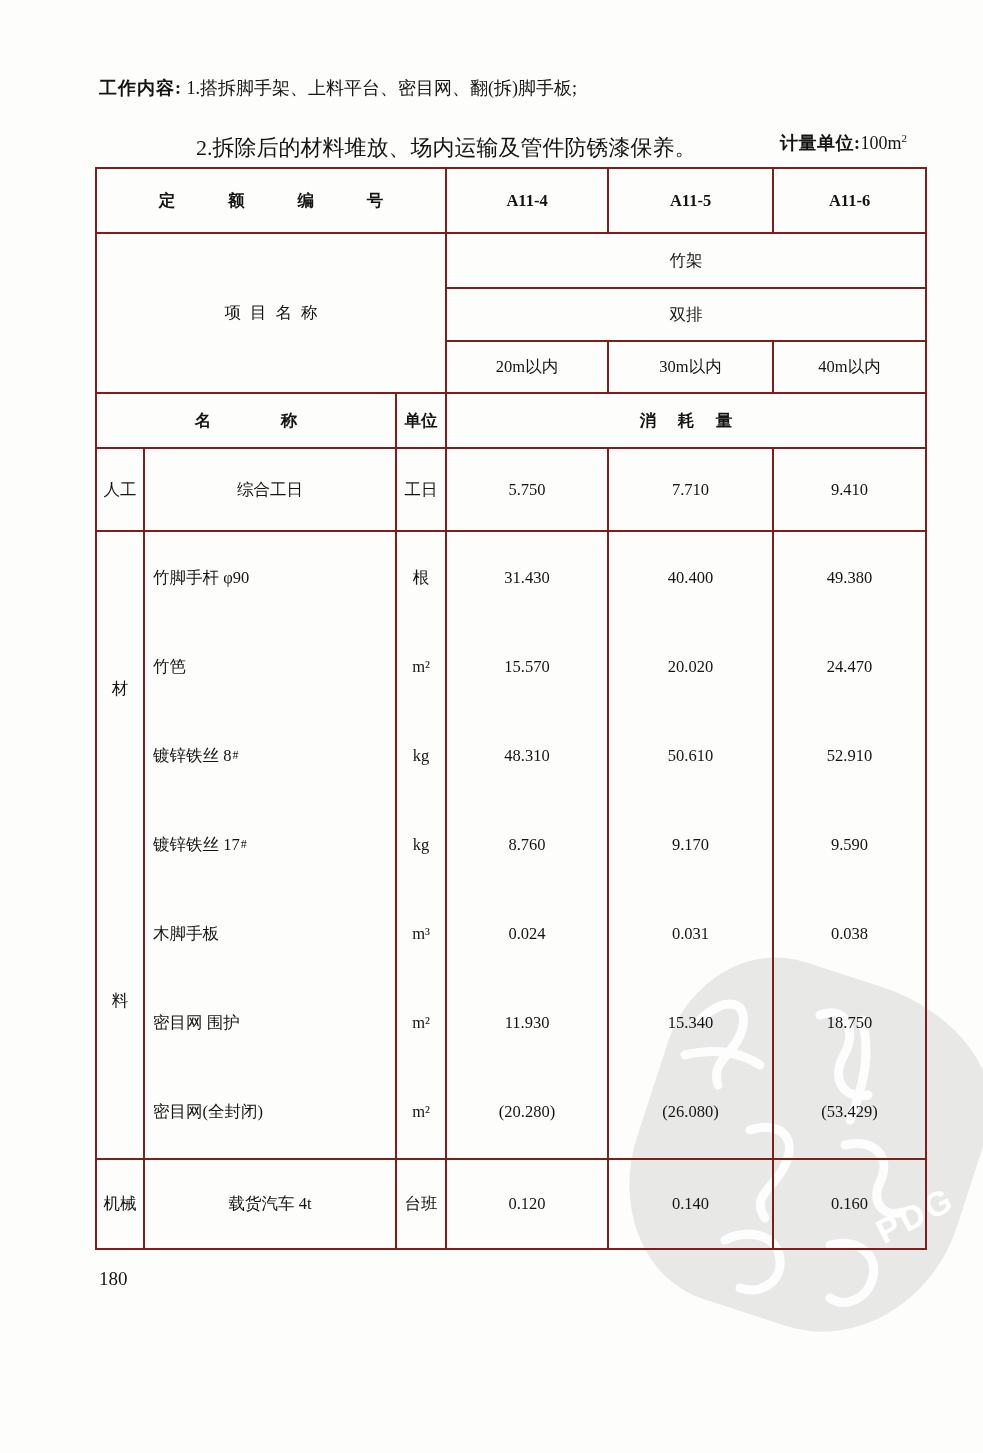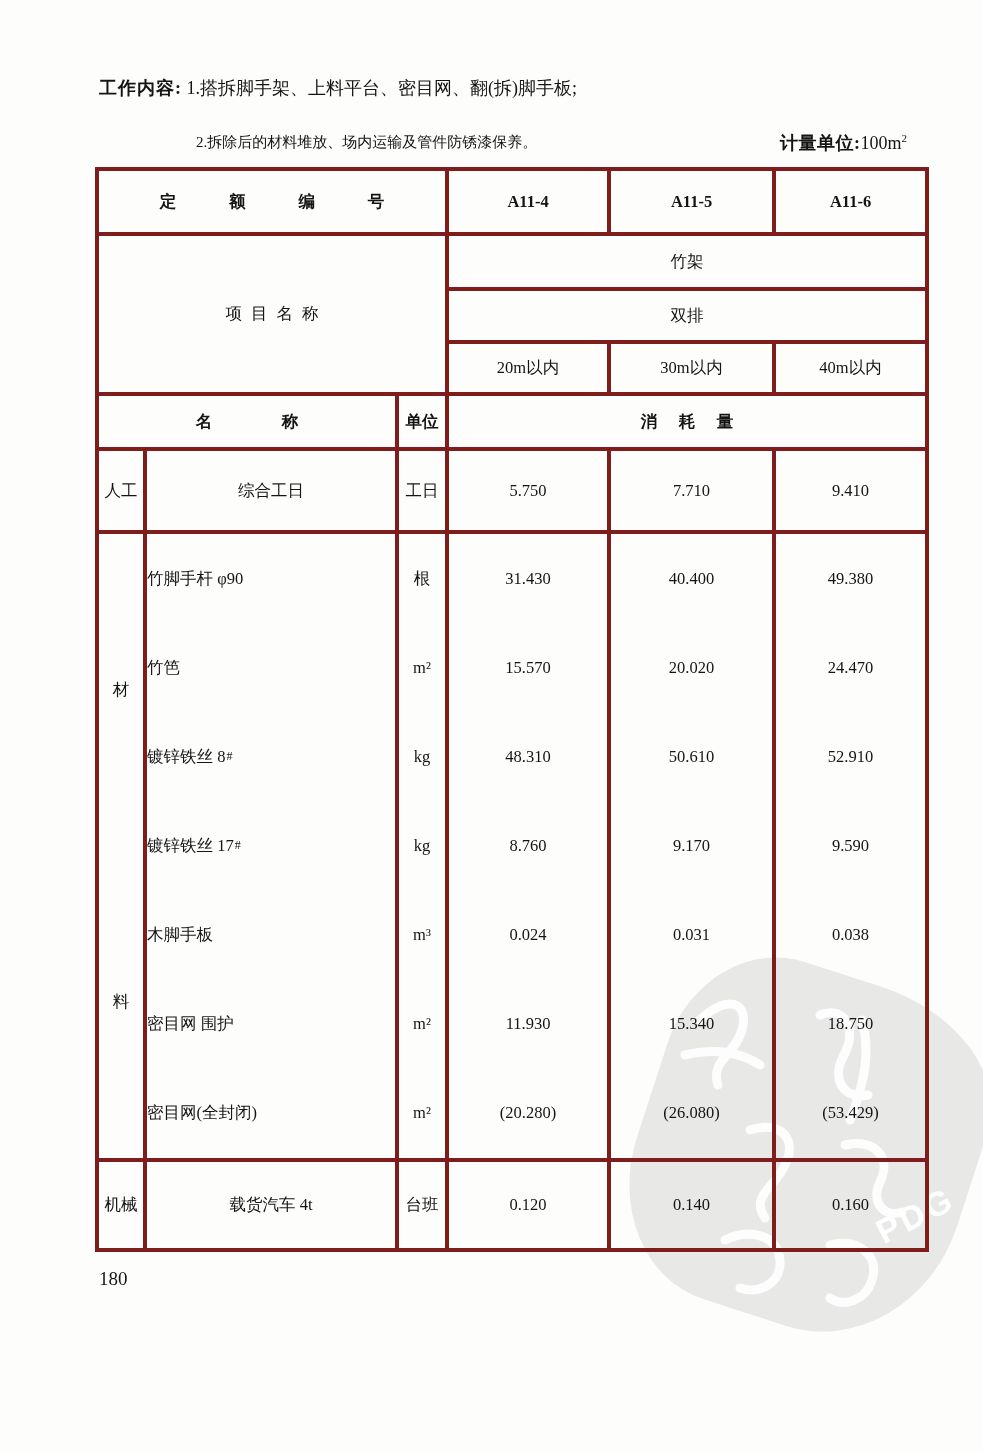--- a/index.html
+++ b/index.html
@@ -9,54 +9,54 @@
     width:983px; height:1453px;
     background:#fdfdfc;
     font-family:"Liberation Serif","DejaVu Serif",serif;
     color:#141414;
     overflow:hidden;
   }
 
   
   .work-line1 { position:absolute; left:99px; top:76px; font-size:18px; white-space:nowrap; z-index:3; }
   .work-line1 b { letter-spacing:1px;margin-top:35px; }
-  .work-line2 { position:absolute; left:196px; top:133px; font-size:15px; white-space:nowrap; z-index:3; }
+  .work-line2 { position:absolute; left:196px; top:133px; font-size:22px; white-space:nowrap; z-index:3; }
   .measure-note { position:absolute; left:780px; top:131px; font-size:18px; white-space:nowrap; z-index:3; }
   .measure-note b { letter-spacing:0.5px; }
   sup { font-size:11px; }
 
   
   table.quota {
     position:absolute; left:95px; top:167px;
     width:830px; border-collapse:collapse; table-layout:fixed;
     z-index:2; background:transparent;
   }
   table.quota td {
-    border:4px solid #7f1d1d;
+    border:2px solid #7f1d1d;
     text-align:center; vertical-align:middle;
     font-size:16.5px; padding:0;
     background:transparent;
   }
   tr.r1 { height:65px; } tr.r2 { height:55px; } tr.r3 { height:53px; }
   tr.r4 { height:52px; } tr.r5 { height:55px; } tr.r6 { height:83px; }
   tr.r7 { height:628px; } tr.r8 { height:90px; }
 
   .bold { font-weight:bold;border-radius:30px; }
   .sp-quota { font-weight:bold; letter-spacing:3.2em; padding-left:3.2em; }
   .sp-proj  { letter-spacing:0.55em; padding-left:0.55em; }
   .sp-name  { font-weight:bold; letter-spacing:4.2em; padding-left:4.2em; }
   .sp-cons  { font-weight:bold; letter-spacing:1.3em; padding-left:1.3em; }
 
   td.name-cell { text-align:left; padding-left:8px; }
 
   
   td.stack { vertical-align:top; }
   .stack-inner { display:flex; flex-direction:column; height:624px; }
   .slot { flex:1 1 0; display:flex; align-items:center; justify-content:center; }
-  .slot.left { justify-content:flex-start; text-align:right; }
+  .slot.left { justify-content:flex-start; padding-left:8px; text-align:right; }
   .cat-stack { display:flex; flex-direction:column; height:624px; justify-content:space-around; align-items:center; }
   sup.hash { font-size:12px; margin-left:1px; }
 
   
   .page-number { position:absolute; left:99px; top:1268px; font-size:19px; z-index:3; }
 
   
   .wm-blob {
     position:absolute; left:642px; top:972px; width:332px; height:352px;
     background:#e8e8e7;

